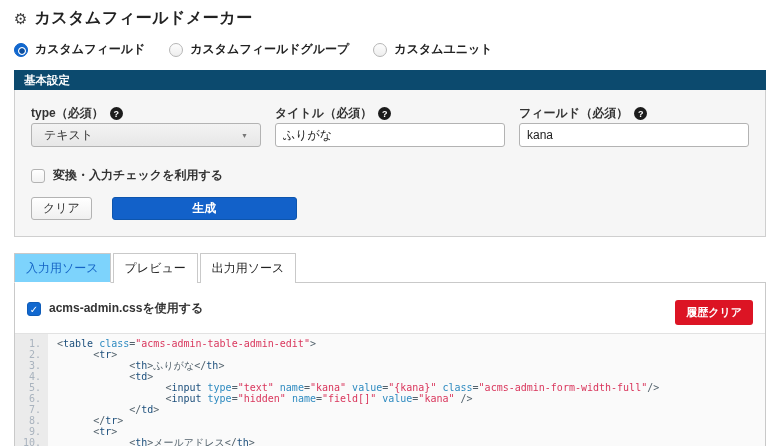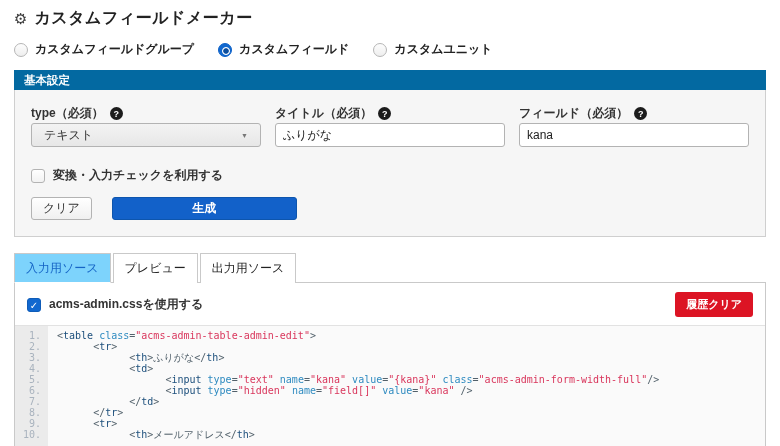--- a/index.html
+++ b/index.html
@@ -19,21 +19,21 @@
   
   .modes { display:flex; gap:24px; margin-top:13px; align-items:center; }
   .mode { display:flex; align-items:center; gap:7px; font-size:12px; font-weight:600; color:#222; cursor:default; }
   .radio { width:14px; height:14px; border-radius:50%; border:1px solid #b6b6b6;
     background:linear-gradient(#fdfdfd,#eee); position:relative; flex:none; }
   .radio.on { border-color:#0f62c8; background:#1168cf; }
   .radio.on::after { content:""; position:absolute; left:3px; top:3px; width:6px; height:6px;
     border-radius:50%; background:#fff; box-shadow:inset 0 0 0 4px #0c4e9e; border:1px solid #fff; }
 
   
-  .secbar { margin-top:12px; height:20px; line-height:20px; background:#0369a1; color:#fff;
+  .secbar { margin-top:12px; height:20px; line-height:20px; background:#0c4a6e; color:#fff;
     font-size:11.5px; font-weight:bold; padding:0 10px; }
   .panel1 { border:1px solid #cfcfcf; border-top:none; background:#f6f6f6; padding:15px 16px 16px; }
   .frow { display:flex; gap:14px; }
   .fcol { flex:1; }
   .flabel { display:flex; align-items:center; gap:6px; font-size:12px; font-weight:bold; margin-bottom:1px; }
   .help { width:13px; height:13px; border-radius:50%; background:#1c1c1c; color:#fff; font-size:9px;
     font-weight:bold; display:inline-flex; align-items:center; justify-content:center; flex:none; }
   .selectbox { height:24px; border:1px solid #b3b3b3; border-radius:3px;
     background:linear-gradient(#f3f3f3,#e7e7e7); display:flex; align-items:center;
     justify-content:space-between; padding:0 12px; font-size:12px; color:#333; }
@@ -55,21 +55,21 @@
   .tabs { display:flex; gap:2px; margin-top:15px; border-bottom:1px solid #c9c9c9; padding-bottom:0; }
   .tab { font-size:12px; padding:6px 11px 5px; border:1px solid #c9c9c9; border-bottom:none; background:#fff;
     color:#222; margin-bottom:0; position:relative; top:1px; border-radius:1px 1px 0 0; }
   .tab.active { color:#1565c6; background:#7dd3fc; border-bottom:1px solid #fff; }
 
   
   .panel2 { border:1px solid #c9c9c9; border-top:none; background:#fff; height:183px; }
   .toolbar { display:flex; justify-content:space-between; align-items:center; padding:9px 12px 8px; }
   .use-css { display:flex; align-items:center; gap:8px; font-size:12px; font-weight:600; }
   .btn-hist { background:#dc1424; color:#fff; font-size:11px; font-weight:bold; border:none;
-    border-radius:3px; padding:5px 11px; }
+    border-radius:3px; padding:5px 11px;margin-top:8px; }
 
   .code-block { display:flex; border-top:1px solid #e2e2e2; min-height:148px;
     font-family:"DejaVu Sans Mono","Liberation Mono",monospace; font-size:10px; line-height:11px; }
   .gutter { width:33px; flex:none; background:#ebebeb; color:#a9b3be; text-align:right;
     padding:4px 7px 6px 0; }
   .codecol { flex:1; background:#fafafa; padding:4px 0 6px 9px; overflow:hidden; }
   .cl { white-space:pre; tab-size:6; -moz-tab-size:6; color:#52616b; }
   .tok-tag { color:#1c4f7c; }
   .tok-attr { color:#2f8bc0; }
   .tok-str { color:#d9365c; }
@@ -81,26 +81,26 @@
 
   <div class="hdr">
     <div class="hdr-left">
       <span class="gear">⚙</span>
       <span class="title">カスタムフィールドメーカー</span>
     </div>
   </div>
 
   <div class="modes">
     <label class="mode">
+      <span class="radio on"></span>
+      <span>カスタムフィールド</span>
+    </label>
+    <label class="mode">
       <span class="radio"></span>
       <span>カスタムフィールドグループ</span>
-    </label>
-    <label class="mode">
-      <span class="radio on"></span>
-      <span>カスタムフィールド</span>
     </label>
     <label class="mode">
       <span class="radio"></span>
       <span>カスタムユニット</span>
     </label>
   </div>
 
   <div class="secbar">基本設定</div>
   <div class="panel1">
     <div class="frow">

